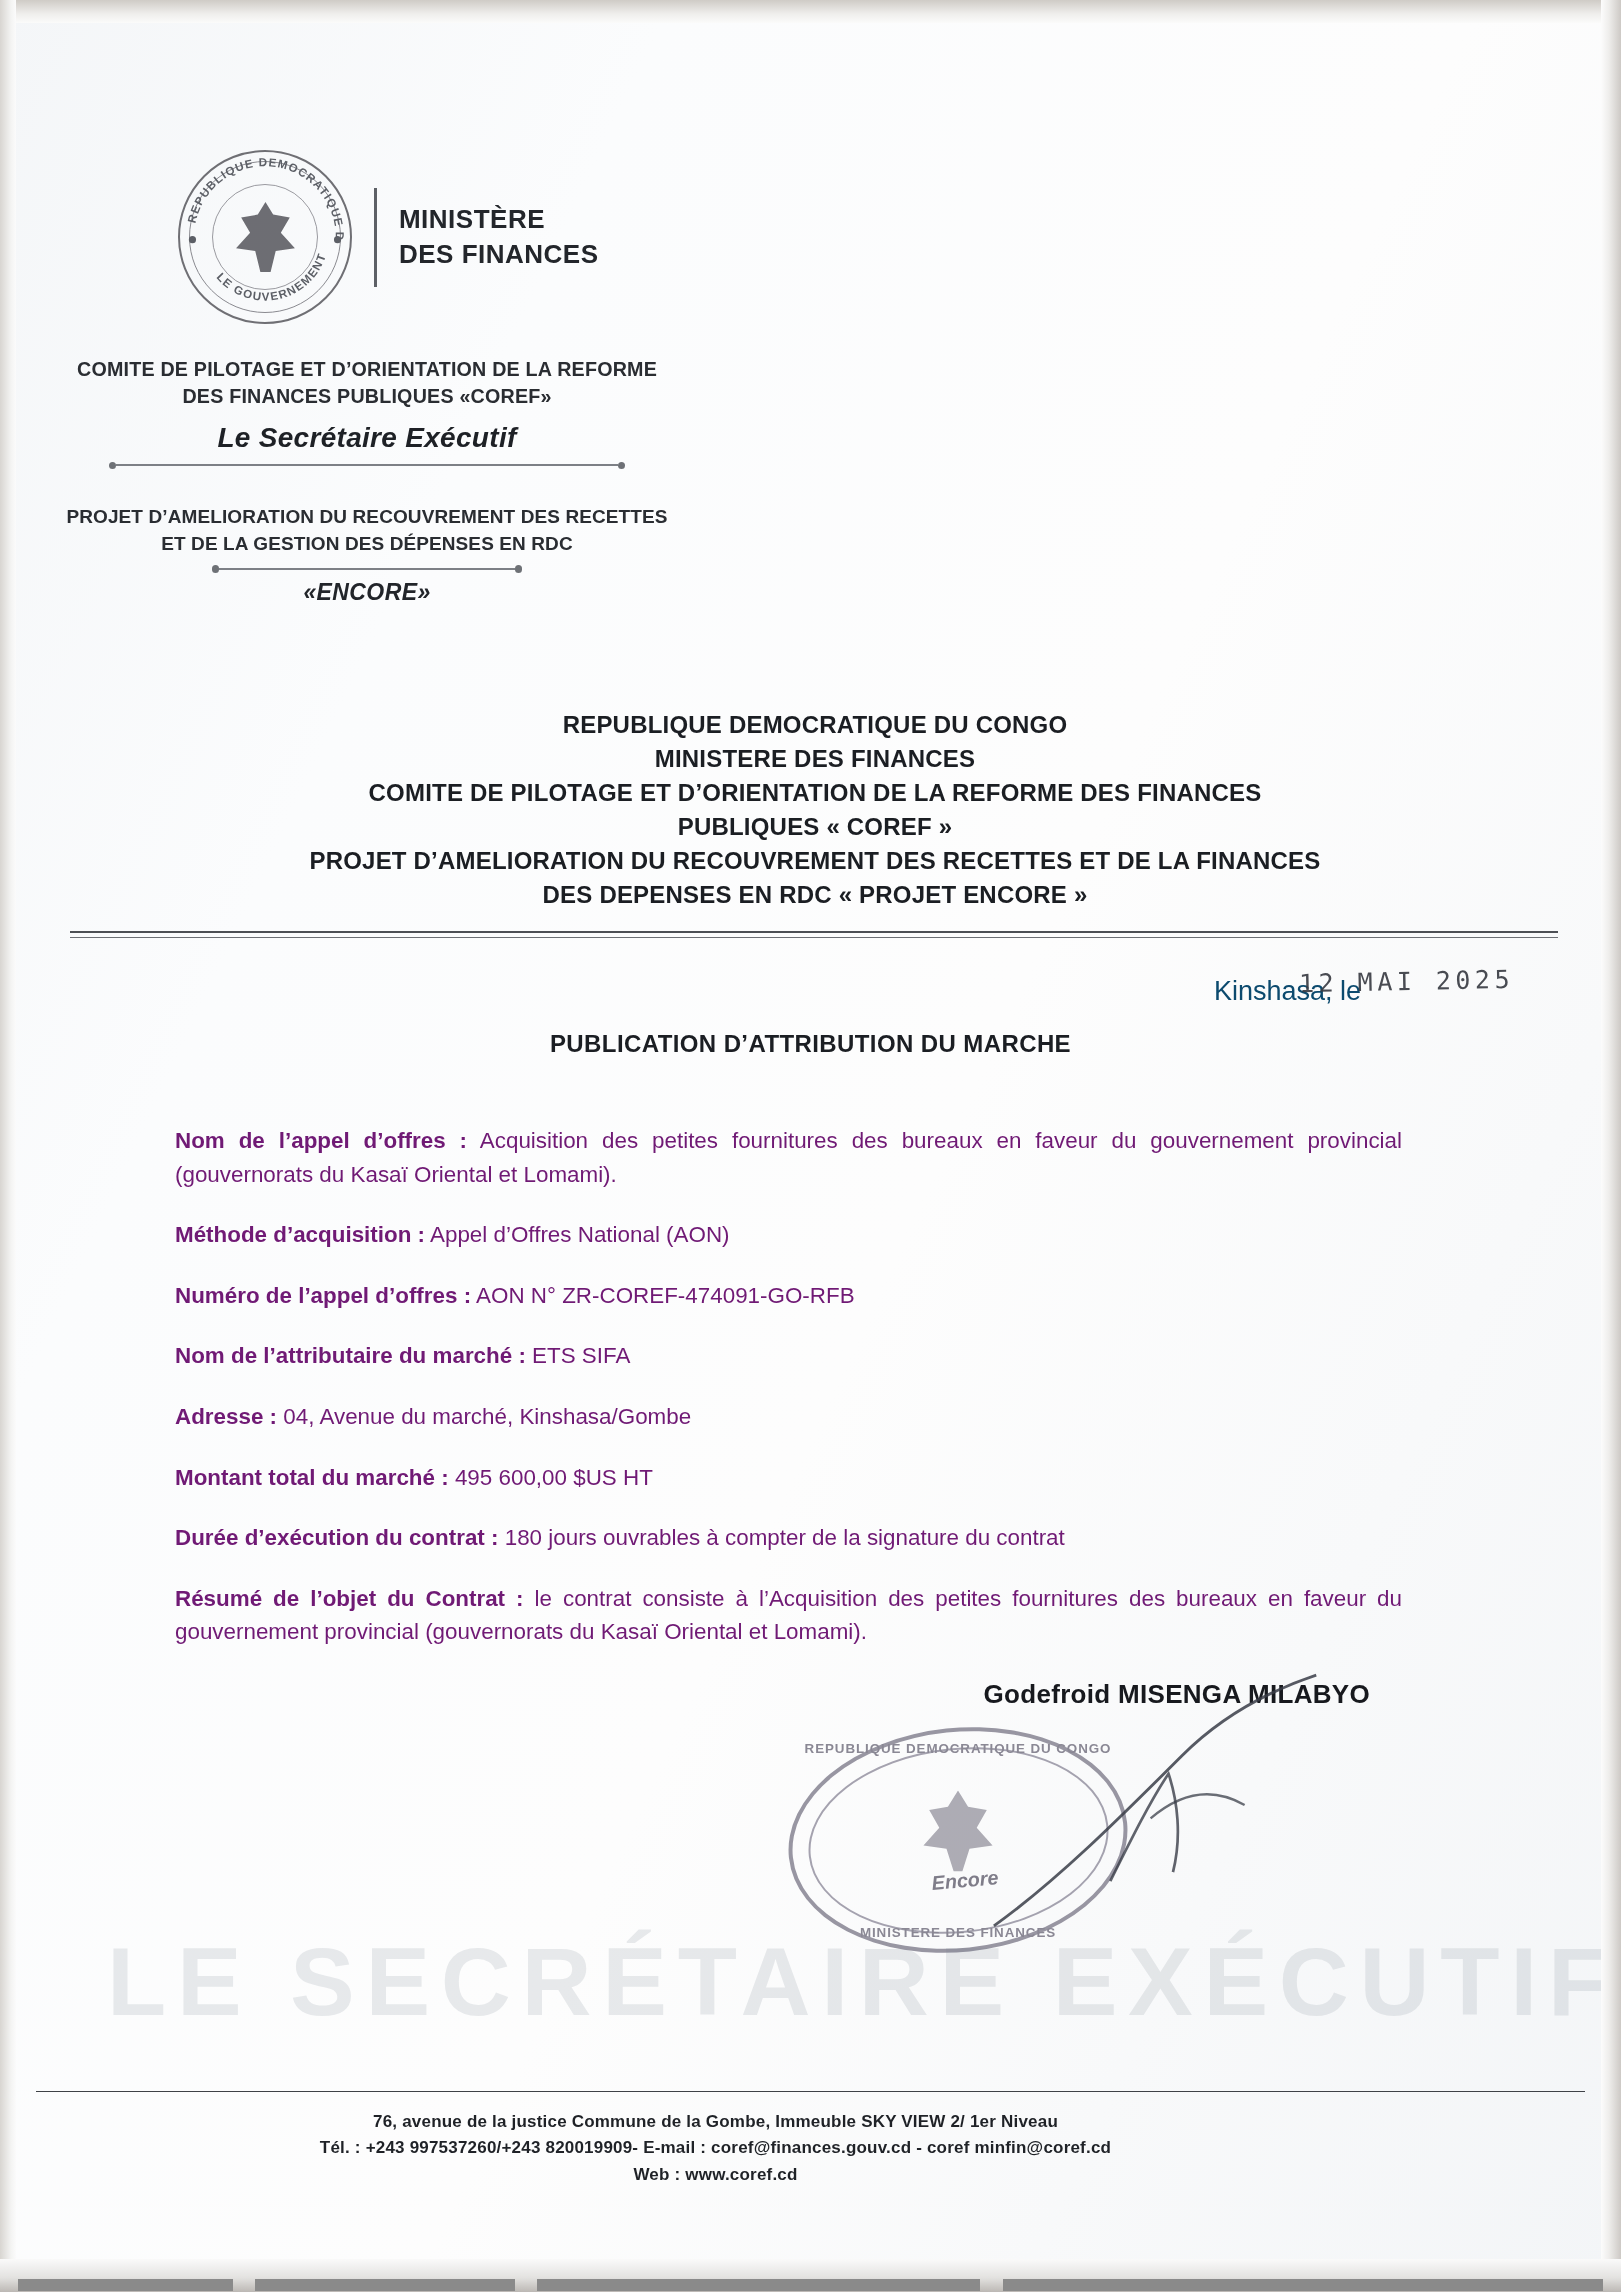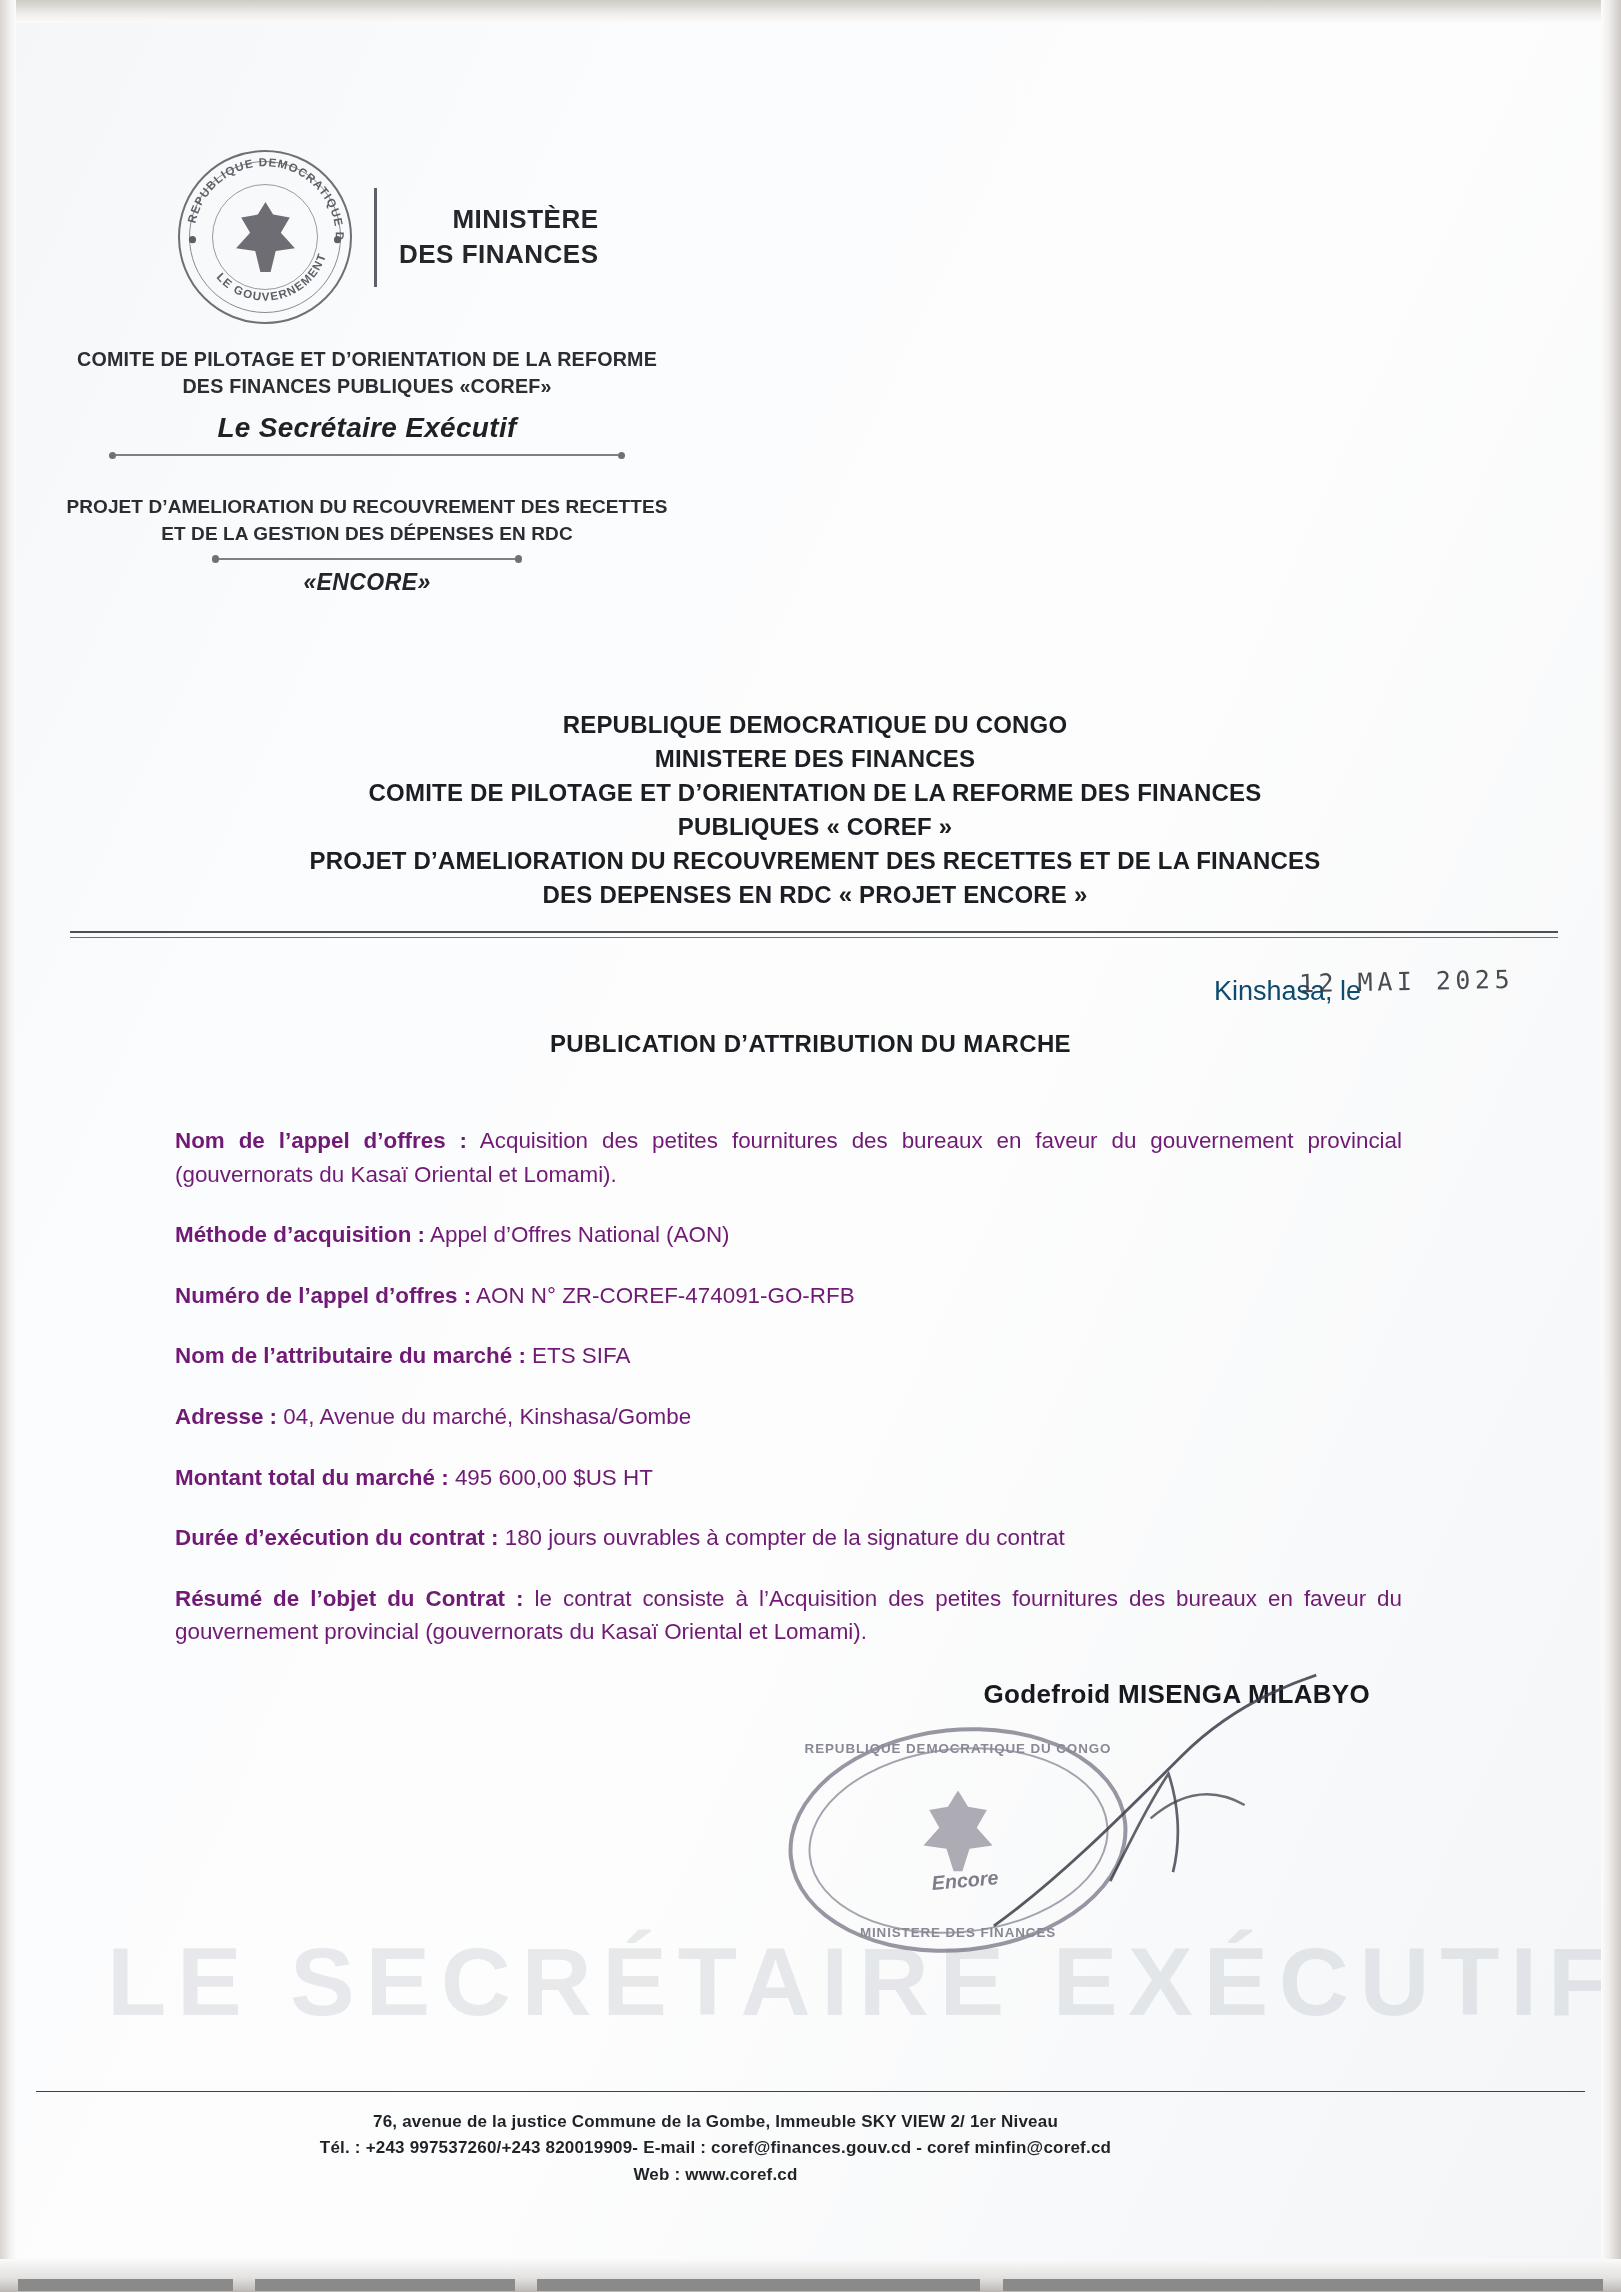--- a/index.html
+++ b/index.html
@@ -105,34 +105,34 @@
     clip-path: polygon(50% 0%, 62% 18%, 88% 22%, 74% 44%, 96% 66%, 66% 70%, 58% 100%, 42% 100%, 34% 70%, 4% 66%, 26% 44%, 12% 22%, 38% 18%);
     opacity: .85;
   }
   .divider-v {
     width: 3.6px;
     height: 99px;
     background: #5d6066;
     margin: 0 21.5px 0 5.4px;
   }
   .ministry {
-    text-align: right;
+    text-align: left;
     font-weight: bold;
     font-size: 26px;
     letter-spacing: 0.5px;
     line-height: 1.35;
     color: #23262b;
   }
   .lh-line1 {
     font-size: 19.7px;
     font-weight: bold;
     letter-spacing: 0.2px;
     color: #2a2d32;
     line-height: 1.35;
-    margin-top: 6px;
+    margin-top: 16px;
   }
   .lh-sec {
     font-style: italic;
     font-weight: bold;
     font-size: 28px;
     color: #1e2126;
     margin-top: 12.5px;
     letter-spacing: 0.3px;
   }
   .lh-rule {

